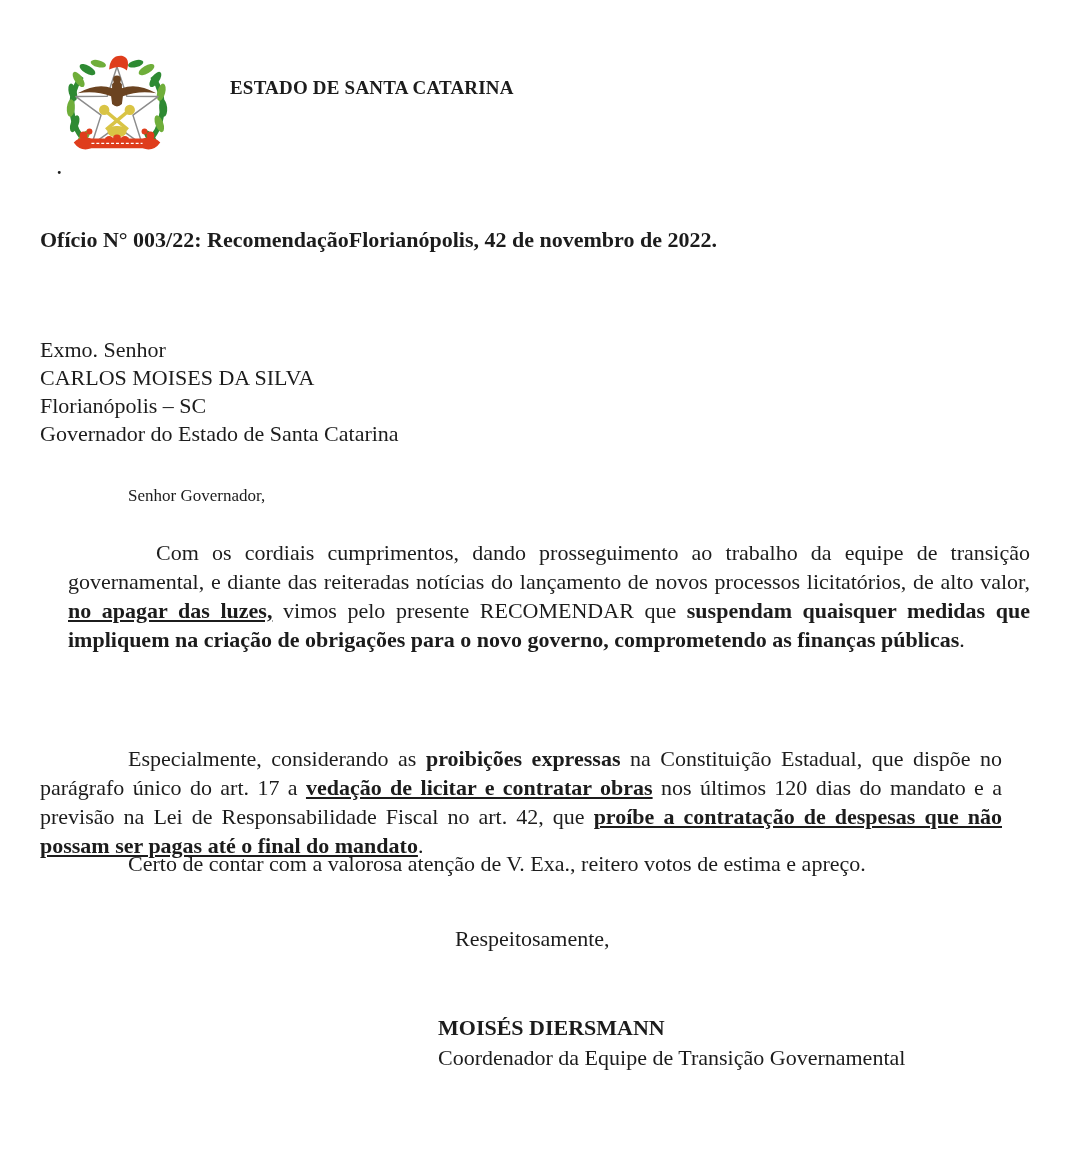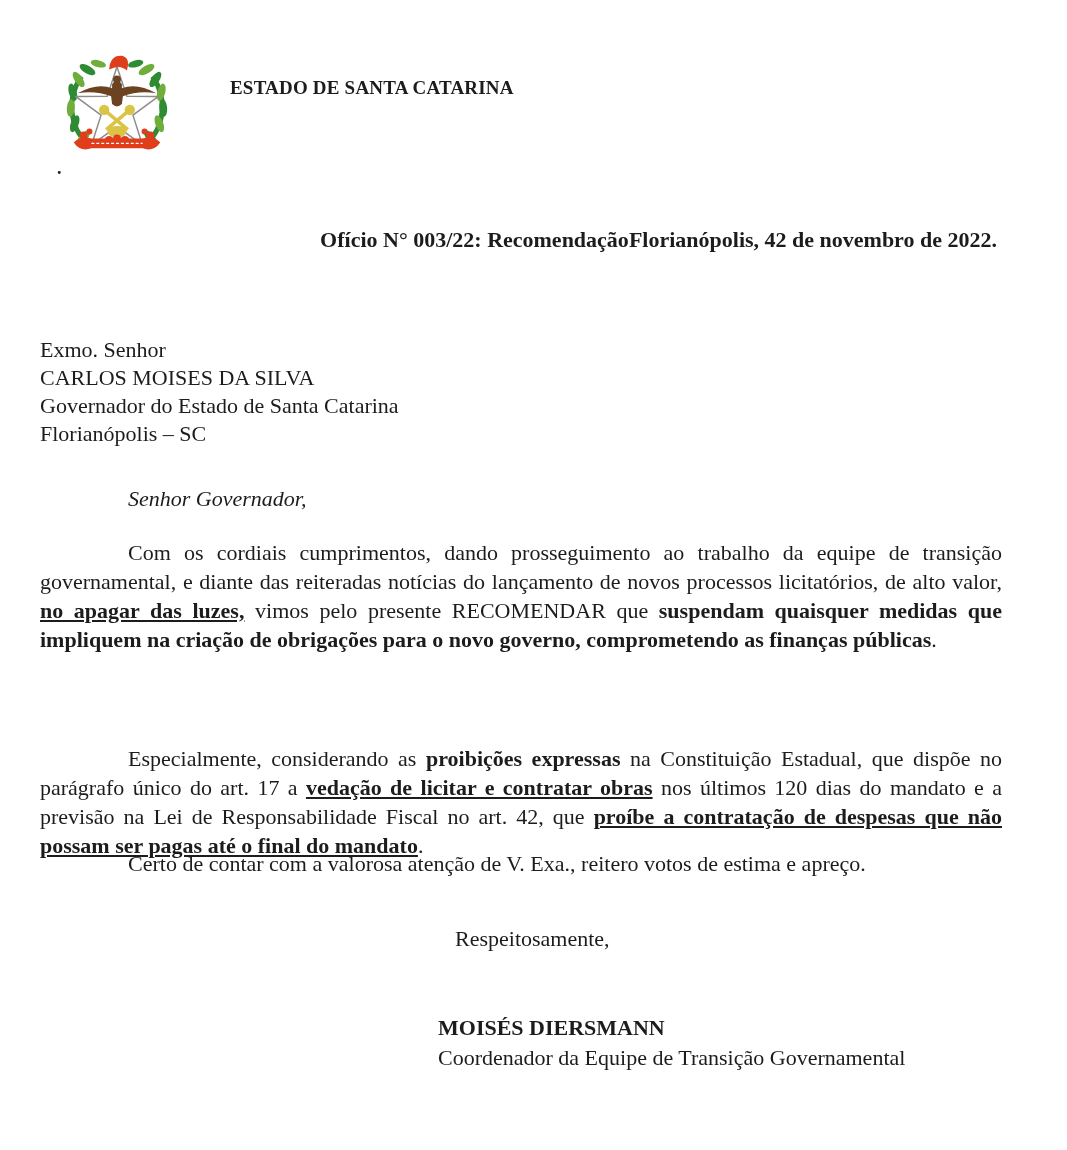--- a/index.html
+++ b/index.html
@@ -35,51 +35,50 @@
     line-height: 26px;
     letter-spacing: 0.2px;
     white-space: nowrap;
   }
   .ref-row {
     position: absolute;
     left: 40px;
     top: 227px;
     width: 957px;
     display: flex;
-    justify-content: flex-end;
+    justify-content: flex-start;
     font-weight: bold;
     font-size: 22px;
     white-space: nowrap;
   }
   .addressee {
     position: absolute;
     left: 40px;
     top: 312px;
     font-size: 22px;
     line-height: 28px;
     margin-top: 24px;
   }
   .addressee .name { font-weight: normal; }
   .greeting {
     position: absolute;
     left: 128px;
     top: 486px;
-    font-size: 22px;
-    font-style: italic;
+    font-size: 17px;
   }
   .para {
     position: absolute;
     left: 40px;
     width: 962px;
     font-size: 22px;
     line-height: 29px;
     text-align: justify;
     text-indent: 88px;
   }
-  .para-1 { top: 538px; }
+  .para-1 { top: 538px; margin-left: 28px; }
   .para-2 { top: 744px; font-family: Liberation Serif, serif; }
   .para-3 { top: 849px; }
   .closing {
     position: absolute;
     left: 443px;
     top: 926px;
     font-size: 22px;
     margin-left: 12px;
   }
   .signature {
@@ -160,22 +159,22 @@
   </div>
 
   <div class="ref-row">
     <span>Ofício N° 003/22: Recomendação</span>
     <span>Florianópolis, 42 de novembro de 2022.</span>
   </div>
 
   <div class="addressee">
     <div>Exmo. Senhor</div>
     <div class="name">CARLOS MOISES DA SILVA</div>
+    <div>Florianópolis – SC</div>
     <div>Governador do Estado de Santa Catarina</div>
-    <div>Florianópolis – SC</div>
   </div>
 
   <div class="greeting">Senhor Governador,</div>
 
   <p class="para para-1"><span>Com os cordiais cumprimentos, dando prosseguimento ao trabalho da equipe de transição governamental, e diante das reiteradas notícias do lançamento de novos processos licitatórios, de alto valor, </span><span style="font-weight: bold; text-decoration: underline;">no apagar das luzes,</span><span> vimos pelo presente RECOMENDAR que </span><span style="font-weight: bold;">suspendam quaisquer medidas que impliquem na criação de obrigações para o novo governo, comprometendo as finanças públicas</span><span>.</span></p>
   <p class="para para-2"><span>Especialmente, considerando as </span><span style="font-weight: bold;">proibições expressas</span><span> na Constituição Estadual, que dispõe no parágrafo único do art. 17 a </span><span style="font-weight: bold; text-decoration: underline;">vedação de licitar e contratar obras</span><span> nos últimos 120 dias do mandato e a previsão na Lei de Responsabilidade Fiscal no art. 42, que </span><span style="font-weight: bold; text-decoration: underline;">proíbe a contratação de despesas que não possam ser pagas até o final do mandato</span><span>.</span></p>
   <p class="para para-3"><span>Certo de contar com a valorosa atenção de V. Exa., reitero votos de estima e apreço.</span></p>
 
   <div class="closing">Respeitosamente,</div>
 

